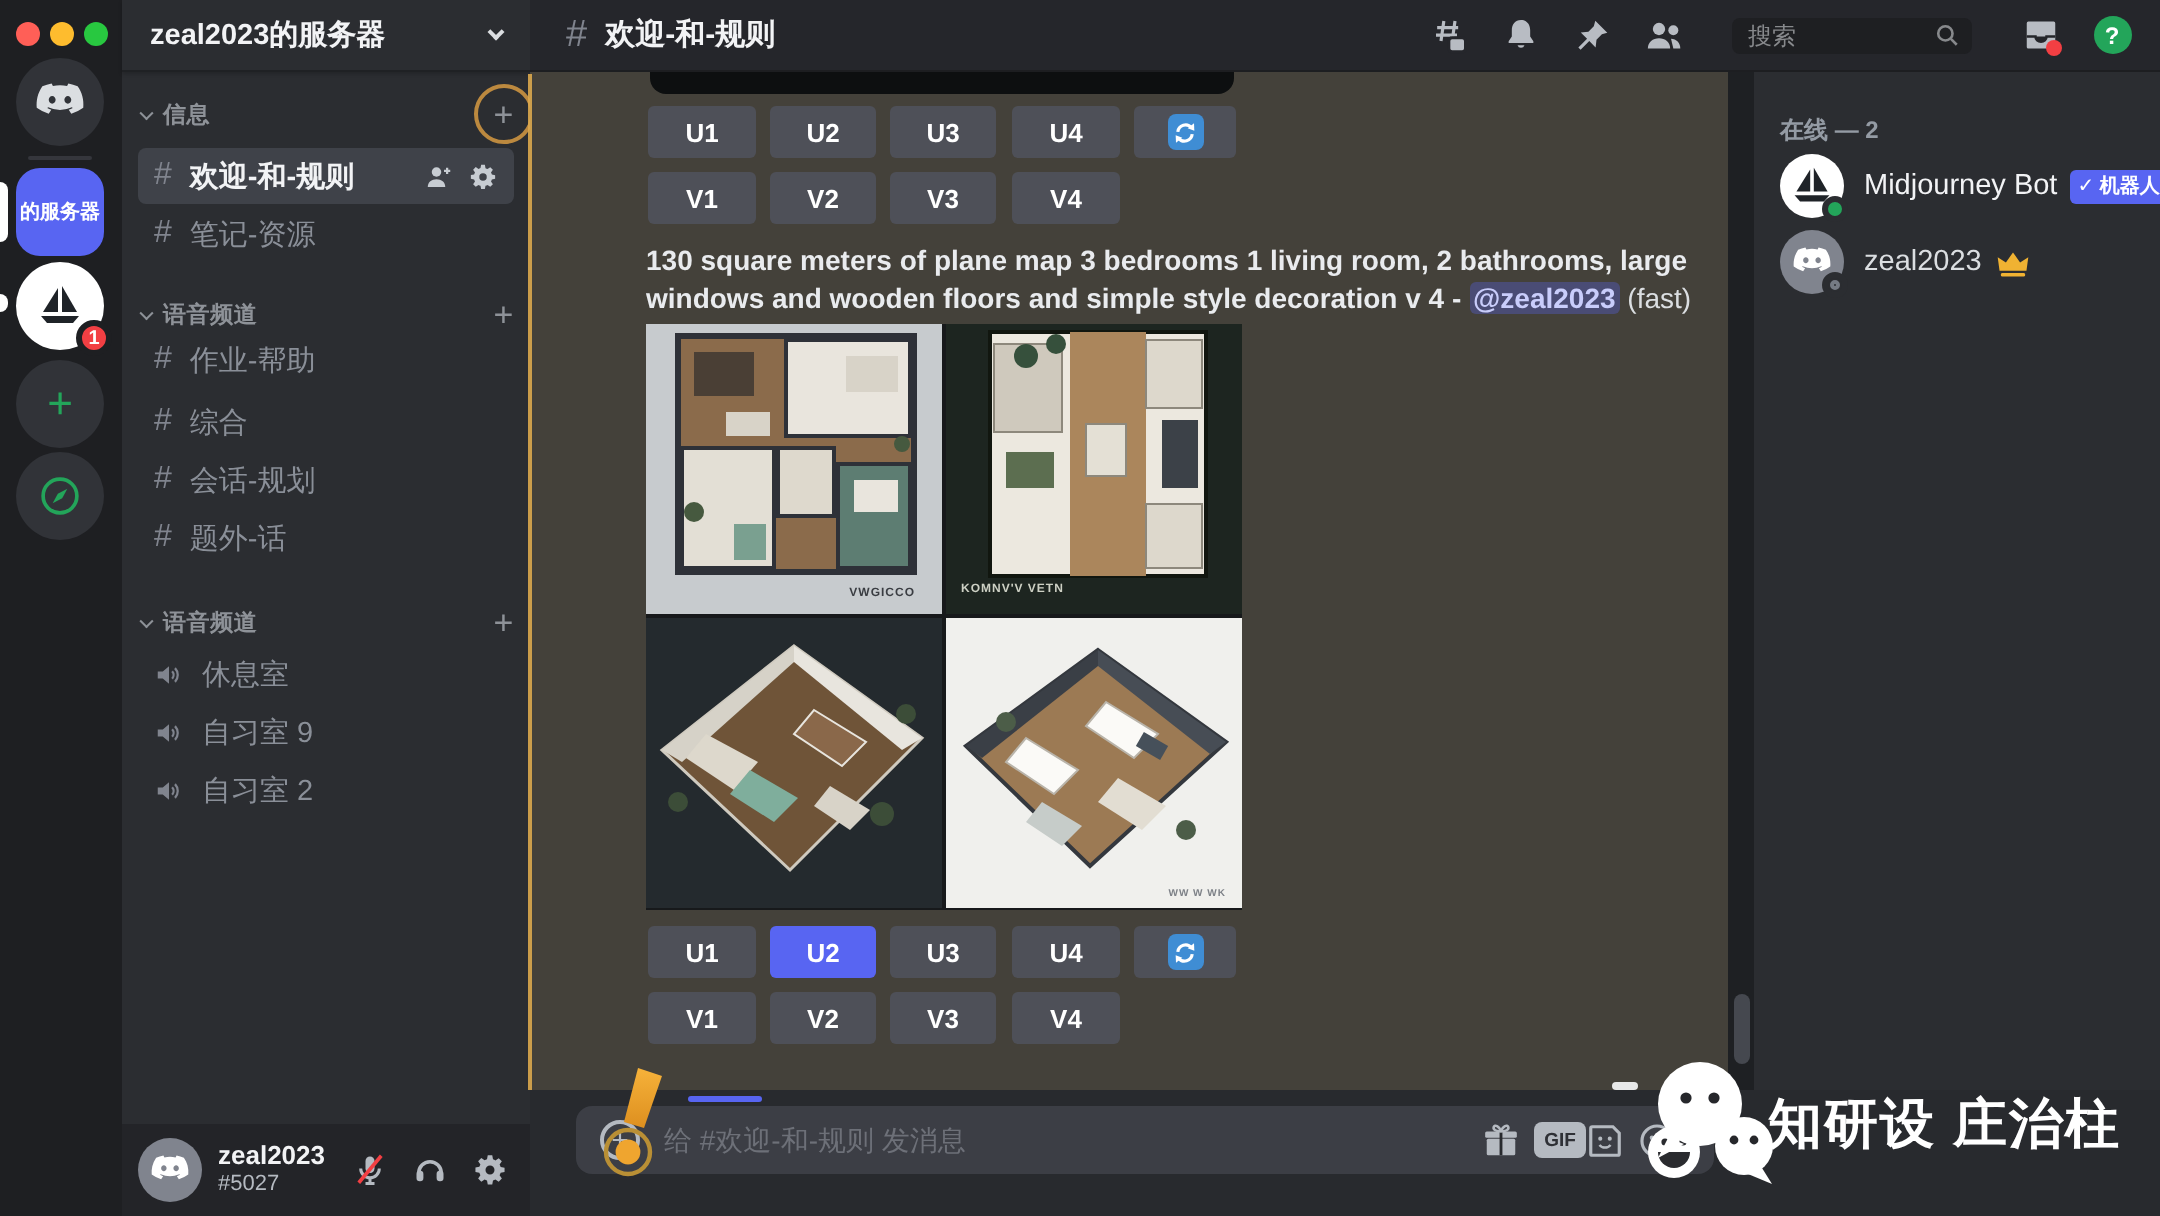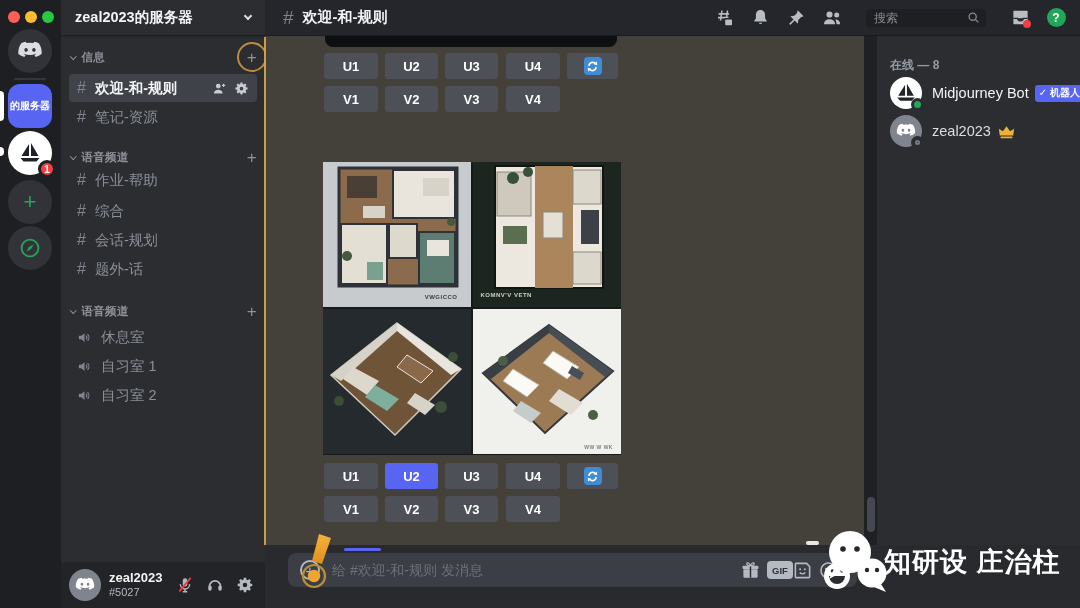--- a/index.html
+++ b/index.html
@@ -297,21 +297,21 @@
     <div class="chan" style="margin-top:4px">
       <svg width="15" height="15" fill="#80848e" color="#80848e" style="margin-right:9px">
           <use href="#i-speaker"></use>
         </svg>
       <span>休息室</span>
     </div>
     <div class="chan">
       <svg width="15" height="15" fill="#80848e" color="#80848e" style="margin-right:9px">
           <use href="#i-speaker"></use>
         </svg>
-      <span>自习室 1</span>
+      <span>自习室 9</span>
     </div>
     <div class="chan">
       <svg width="15" height="15" fill="#80848e" color="#80848e" style="margin-right:9px">
           <use href="#i-speaker"></use>
         </svg>
       <span>自习室 2</span>
     </div>
   </div>
 
   <div class="abs userpanel">
@@ -398,20 +398,28 @@
             <use href="#i-refresh"></use>
           </svg>
       </span>
     </div>
 
     <div class="mbtn" style="left:59px;top:50px;width:54px">V1</div>
     <div class="mbtn" style="left:120px;top:50px;width:53px">V2</div>
     <div class="mbtn" style="left:180px;top:50px;width:53px">V3</div>
     <div class="mbtn" style="left:241px;top:50px;width:54px">V4</div>
 
+    <div class="msgtext">
+      <div>130 square meters of plane map 3 bedrooms 1 living room, 2 bathrooms, large</div>
+      <div>
+        <span>windows and wooden floors and simple style decoration v 4 -</span>
+        <span class="mention">@zeal2023</span>
+        <span class="suffix">(fast)</span>
+      </div>
+    </div>
 
     <div class="grid">
       <div class="tile">
         <svg viewBox="0 0 148 145" width="148" height="145">
           <rect width="148" height="145" fill="#c7cbce"></rect>
           <rect x="16" y="6" width="118" height="118" fill="#8b6b4b" stroke="#2e3138" stroke-width="3"></rect>
           <rect x="70" y="8" width="62" height="48" fill="#e9e5dd" stroke="#2e3138" stroke-width="2"></rect>
           <rect x="18" y="62" width="46" height="60" fill="#e3dfd5" stroke="#2e3138" stroke-width="2"></rect>
           <rect x="96" y="70" width="36" height="52" fill="#5d7d72" stroke="#2e3138" stroke-width="2"></rect>
           <rect x="66" y="62" width="28" height="34" fill="#ded9cd" stroke="#2e3138" stroke-width="2"></rect>
@@ -492,21 +500,21 @@
     <div class="mbtn" style="left:120px;top:460px;width:53px">V2</div>
     <div class="mbtn" style="left:180px;top:460px;width:53px">V3</div>
     <div class="mbtn" style="left:241px;top:460px;width:54px">V4</div>
   </div>
 
   <div class="abs scrolltrack">
     <div class="abs scrollthumb"></div>
   </div>
 
   <div class="abs members">
-    <div class="mem-title">在线 — 8</div>
+    <div class="mem-title">在线 — 2</div>
     <div class="memrow" style="top:40px">
       <div class="avatar32" style="background:#fff">
         <svg width="22" height="22" fill="#1f2328">
             <use href="#i-boat"></use>
           </svg>
         <div class="statusdot" style="background:#23a55a"></div>
       </div>
       <span class="memname" style="color:#f2f3f5">Midjourney Bot</span>
       <span class="botbadge">✓ 机器人</span>
     </div>

